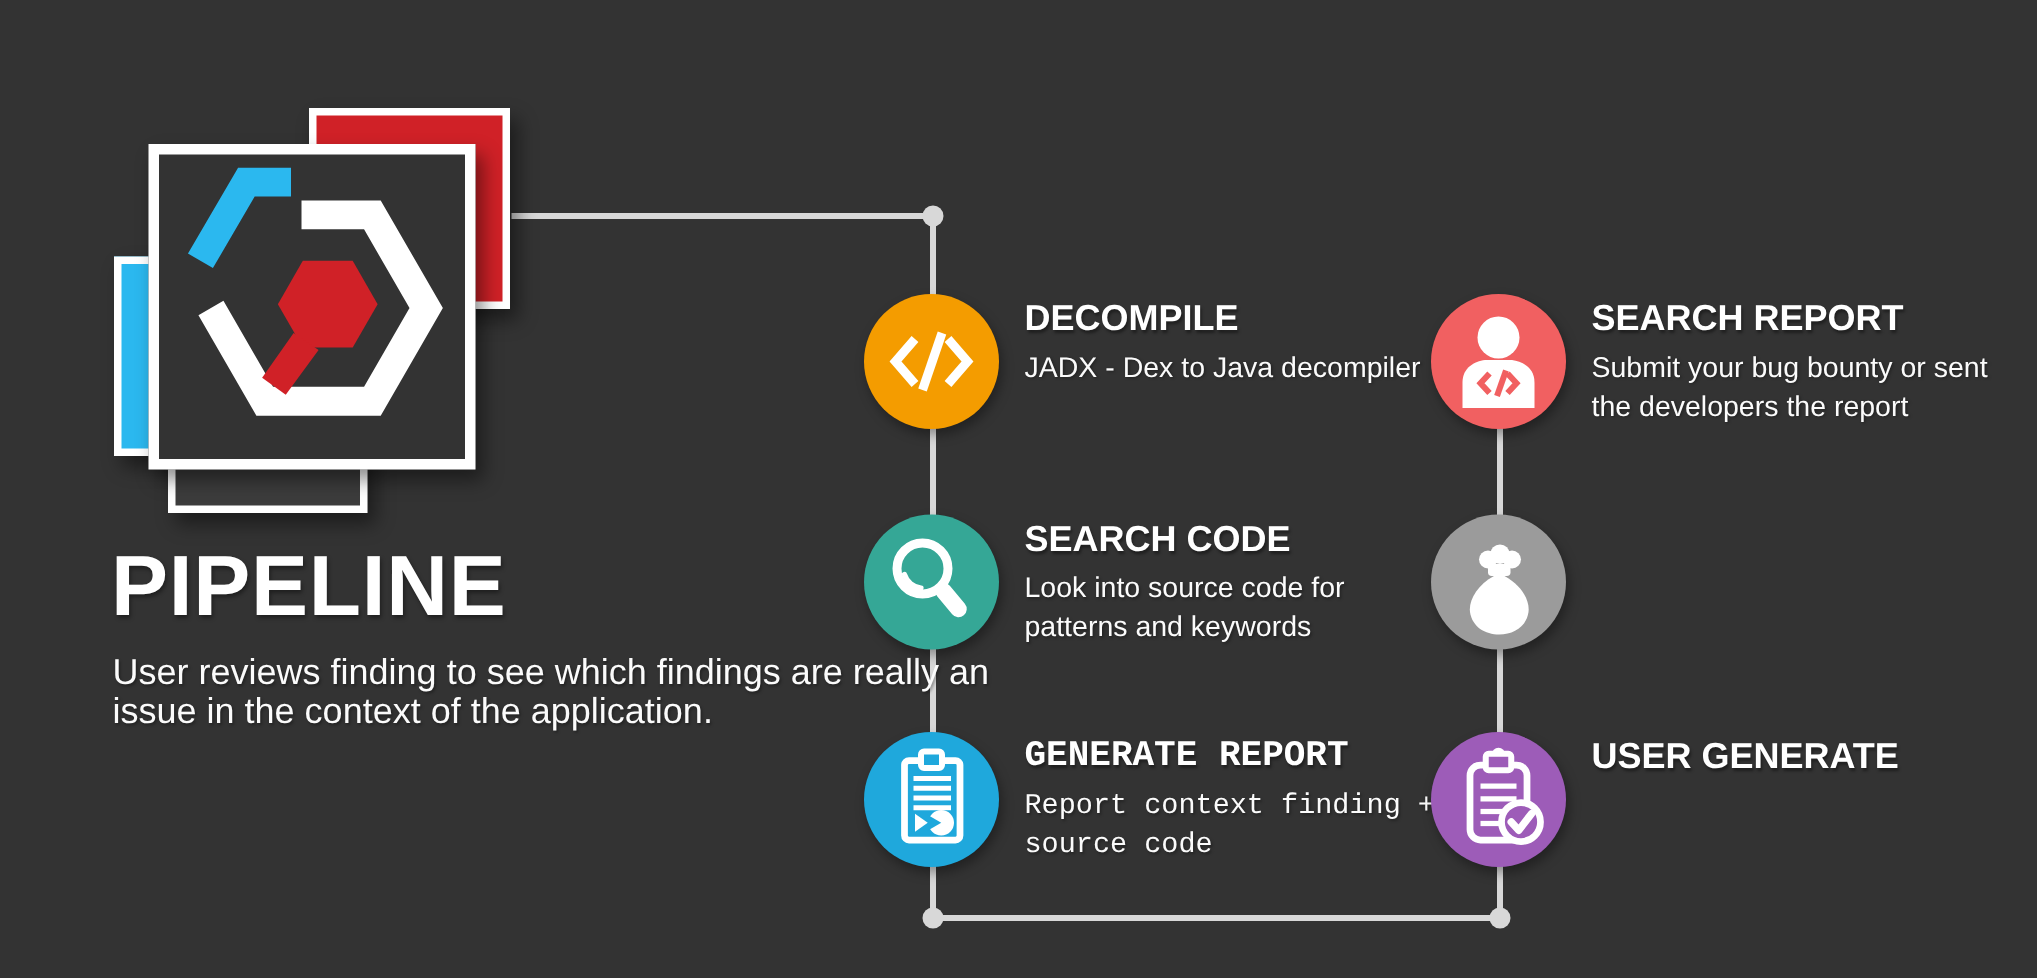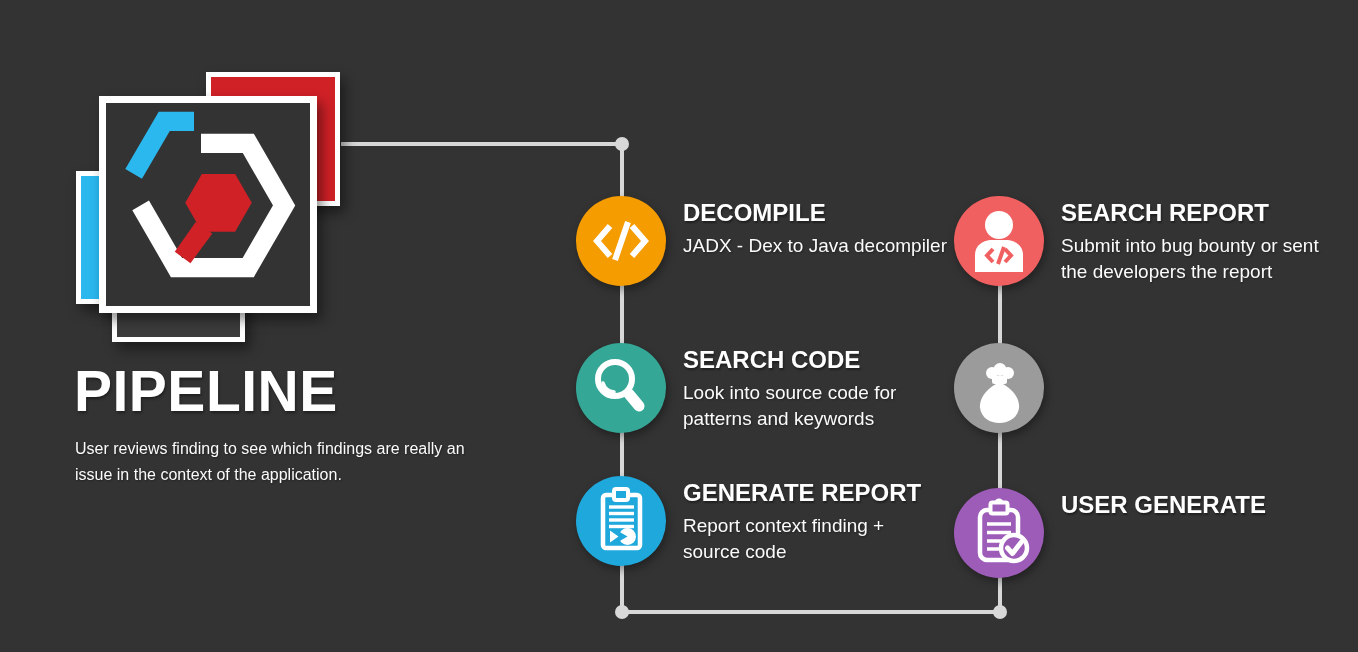--- a/index.html
+++ b/index.html
@@ -28,21 +28,21 @@
   .sq-main{left:99px;top:96px;width:218px;height:217px;border-width:7px;background:var(--bg);}
   .sq-main svg{position:absolute;inset:0;width:100%;height:100%;}
 
   .page-title{
     position:absolute;left:74px;top:358px;margin:0;
     font-size:57px;font-weight:bold;letter-spacing:.5px;
     text-shadow:1px 2px 3px rgba(0,0,0,.4);
   }
   .page-desc{
     position:absolute;left:75px;top:436px;margin:0;
-    font-size:16px;line-height:26px;white-space:pre-line;color:#fbfbfb;
+    font-size:24px;line-height:26px;white-space:pre-line;color:#fbfbfb;
     text-shadow:1px 1px 2px rgba(0,0,0,.35);
   }
 
   .step{position:absolute;width:410px;height:125px;}
   .circle{
     position:absolute;left:0;top:0;width:90px;height:90px;border-radius:50%;
     box-shadow:2px 4px 8px rgba(0,0,0,.35);
   }
   .circle svg{position:absolute;inset:0;width:100%;height:100%;display:block;}
   .stext{position:absolute;left:107px;top:2px;}
@@ -107,21 +107,21 @@
         <path d="M52 26 L39 64" fill="none" stroke="#fff" stroke-width="6"></path>
         <path d="M56 30 L69 45 L56 60" fill="none" stroke="#fff" stroke-width="6"></path>
       </svg>
     </div>
     <div class="stext">
       <div class="step-title">DECOMPILE</div>
       <div class="step-desc">JADX - Dex to Java decompiler</div>
     </div>
   </div>
 
-  <div class="step" style="left:576px;top:476px;">
+  <div class="step" style="left:576px;top:488px;font-family:Liberation Mono, monospace;">
     <div class="circle" style="background: rgb(31, 168, 220); color: rgb(31, 168, 220);">
       <svg viewBox="0 0 90 90">
         <rect x="27" y="19" width="37" height="53" rx="3" fill="none" stroke="#fff" stroke-width="4.5"></rect>
         <rect x="38" y="13" width="14" height="11" rx="2" fill="currentColor" stroke="#fff" stroke-width="4"></rect>
         <line x1="33" y1="31" x2="58" y2="31" stroke="#fff" stroke-width="3.4"></line>
         <line x1="33" y1="37.5" x2="58" y2="37.5" stroke="#fff" stroke-width="3.4"></line>
         <line x1="33" y1="44" x2="58" y2="44" stroke="#fff" stroke-width="3.4"></line>
         <line x1="33" y1="50.5" x2="58" y2="50.5" stroke="#fff" stroke-width="3.4"></line>
         <circle cx="51.5" cy="60.5" r="8.5" fill="#fff"></circle>
         <polygon points="51.5,60.5 42,55 42,66" fill="currentColor"></polygon>
@@ -140,21 +140,21 @@
       <svg viewBox="0 0 90 90">
         <circle cx="45" cy="29" r="14" fill="#fff"></circle>
         <path d="M21 76 L21 59 C21 49 29 45 36 44 L54 44 C61 45 69 49 69 59 L69 76 Z" fill="#fff"></path>
         <path d="M39 53 L33 59.5 L39 66" stroke="currentColor" stroke-width="4" fill="none"></path>
         <path d="M50 51 L44 68" stroke="currentColor" stroke-width="4" fill="none"></path>
         <path d="M51 53 L57 59.5 L51 66" stroke="currentColor" stroke-width="4" fill="none"></path>
       </svg>
     </div>
     <div class="stext">
       <div class="step-title">SEARCH REPORT</div>
-      <div class="step-desc">Submit into bug bounty or sent
+      <div class="step-desc">Submit your bug bounty or sent
 the developers the report</div>
     </div>
   </div>
 
   <div class="step" style="left:954px;top:343px;">
     <div class="circle" style="background: rgb(155, 155, 155); color: rgb(155, 155, 155);">
       <svg viewBox="0 0 90 90">
         <circle cx="38" cy="30" r="6" fill="#fff"></circle>
         <circle cx="46" cy="26.5" r="6.5" fill="#fff"></circle>
         <circle cx="54" cy="30" r="6" fill="#fff"></circle>

